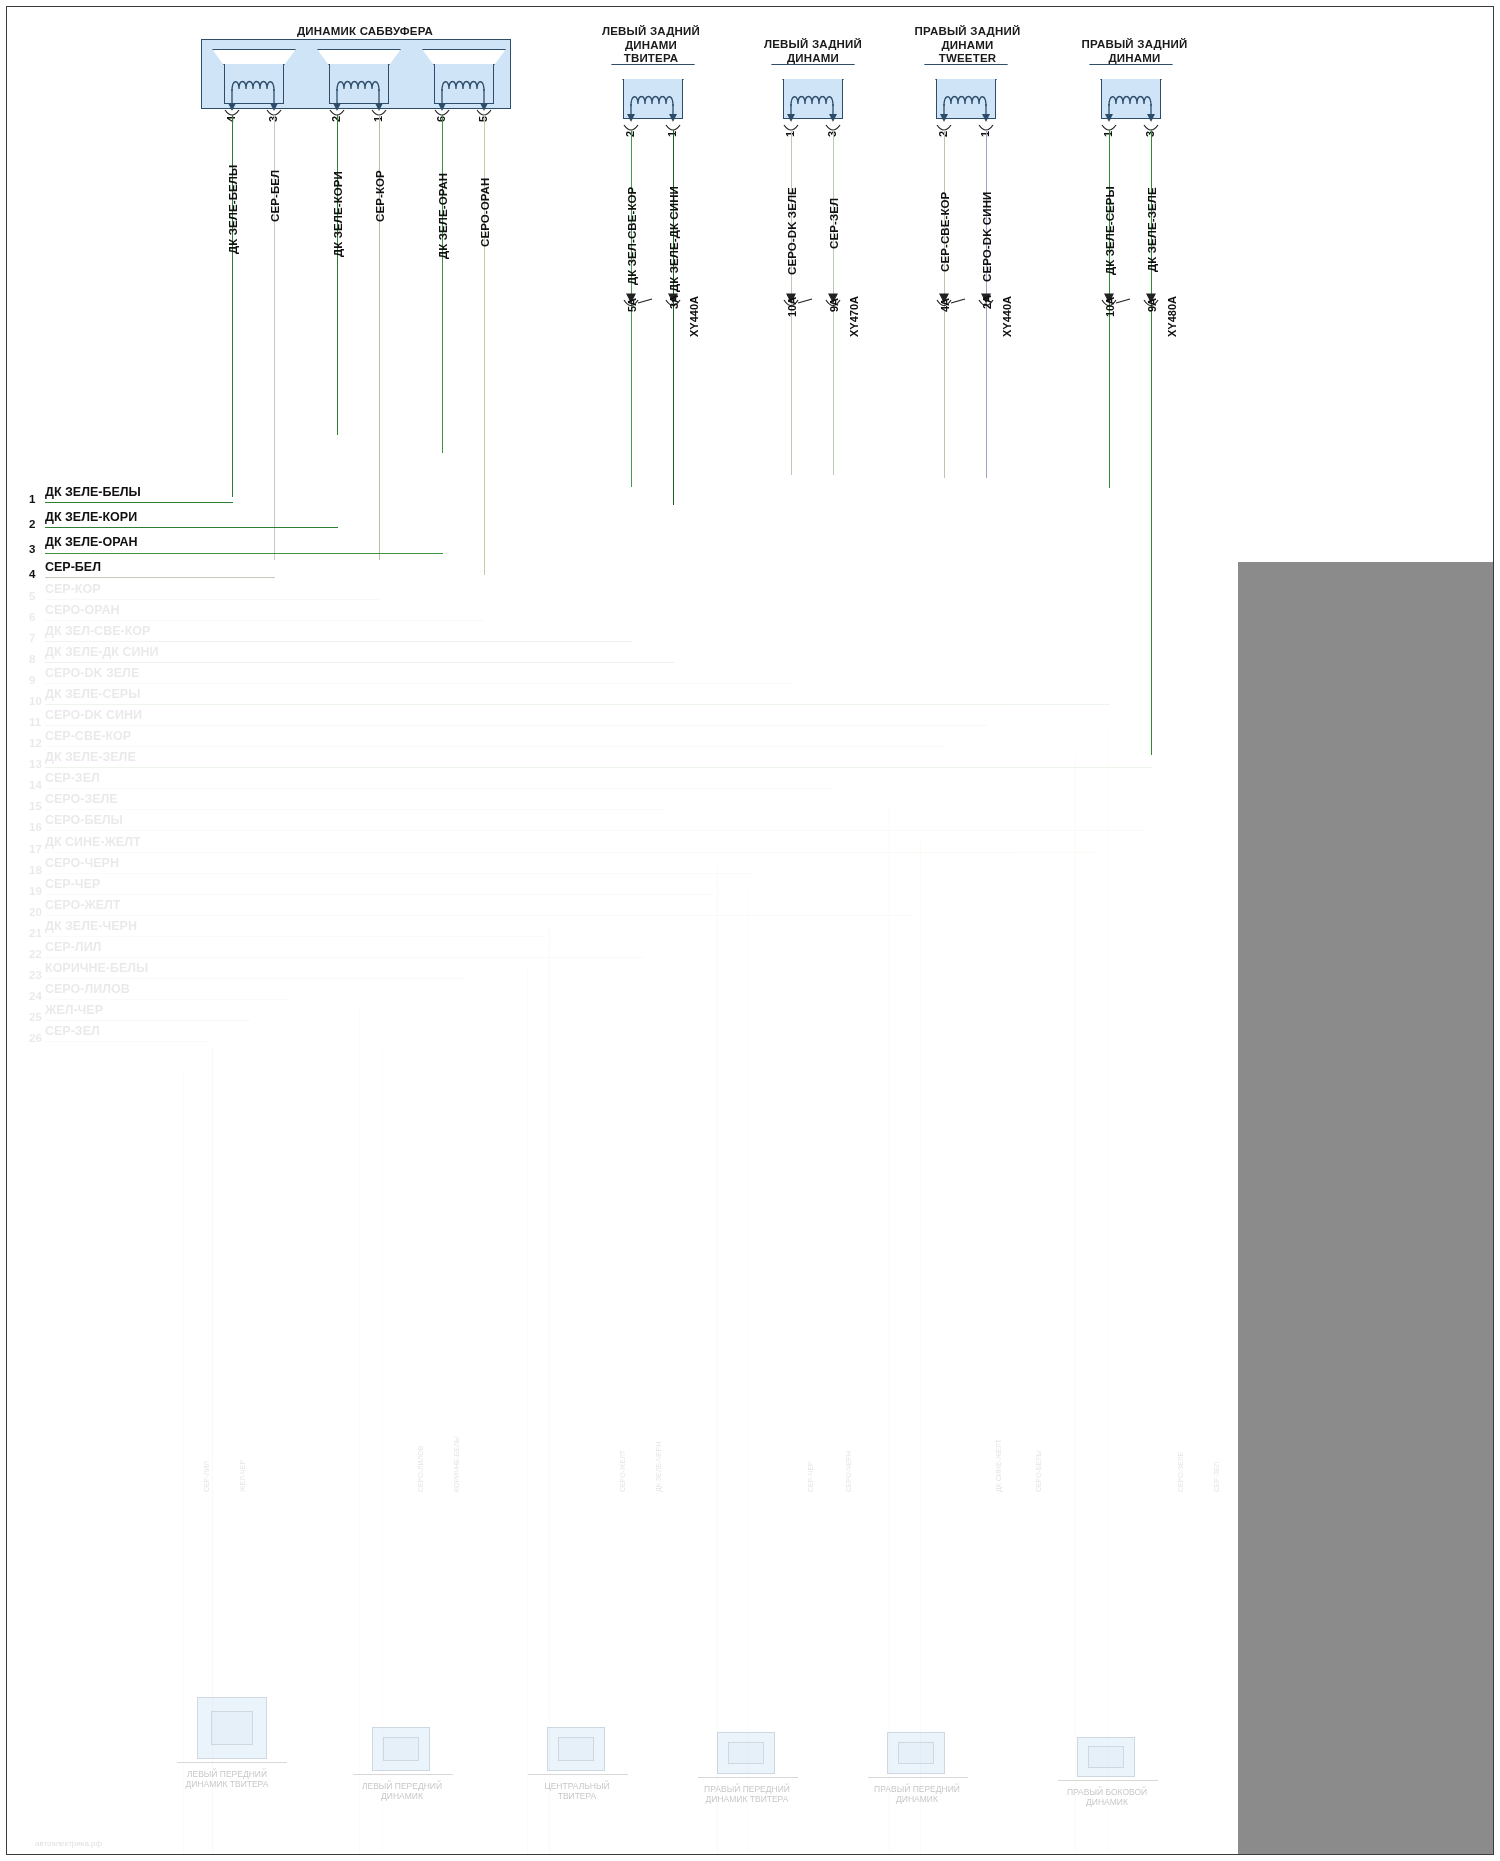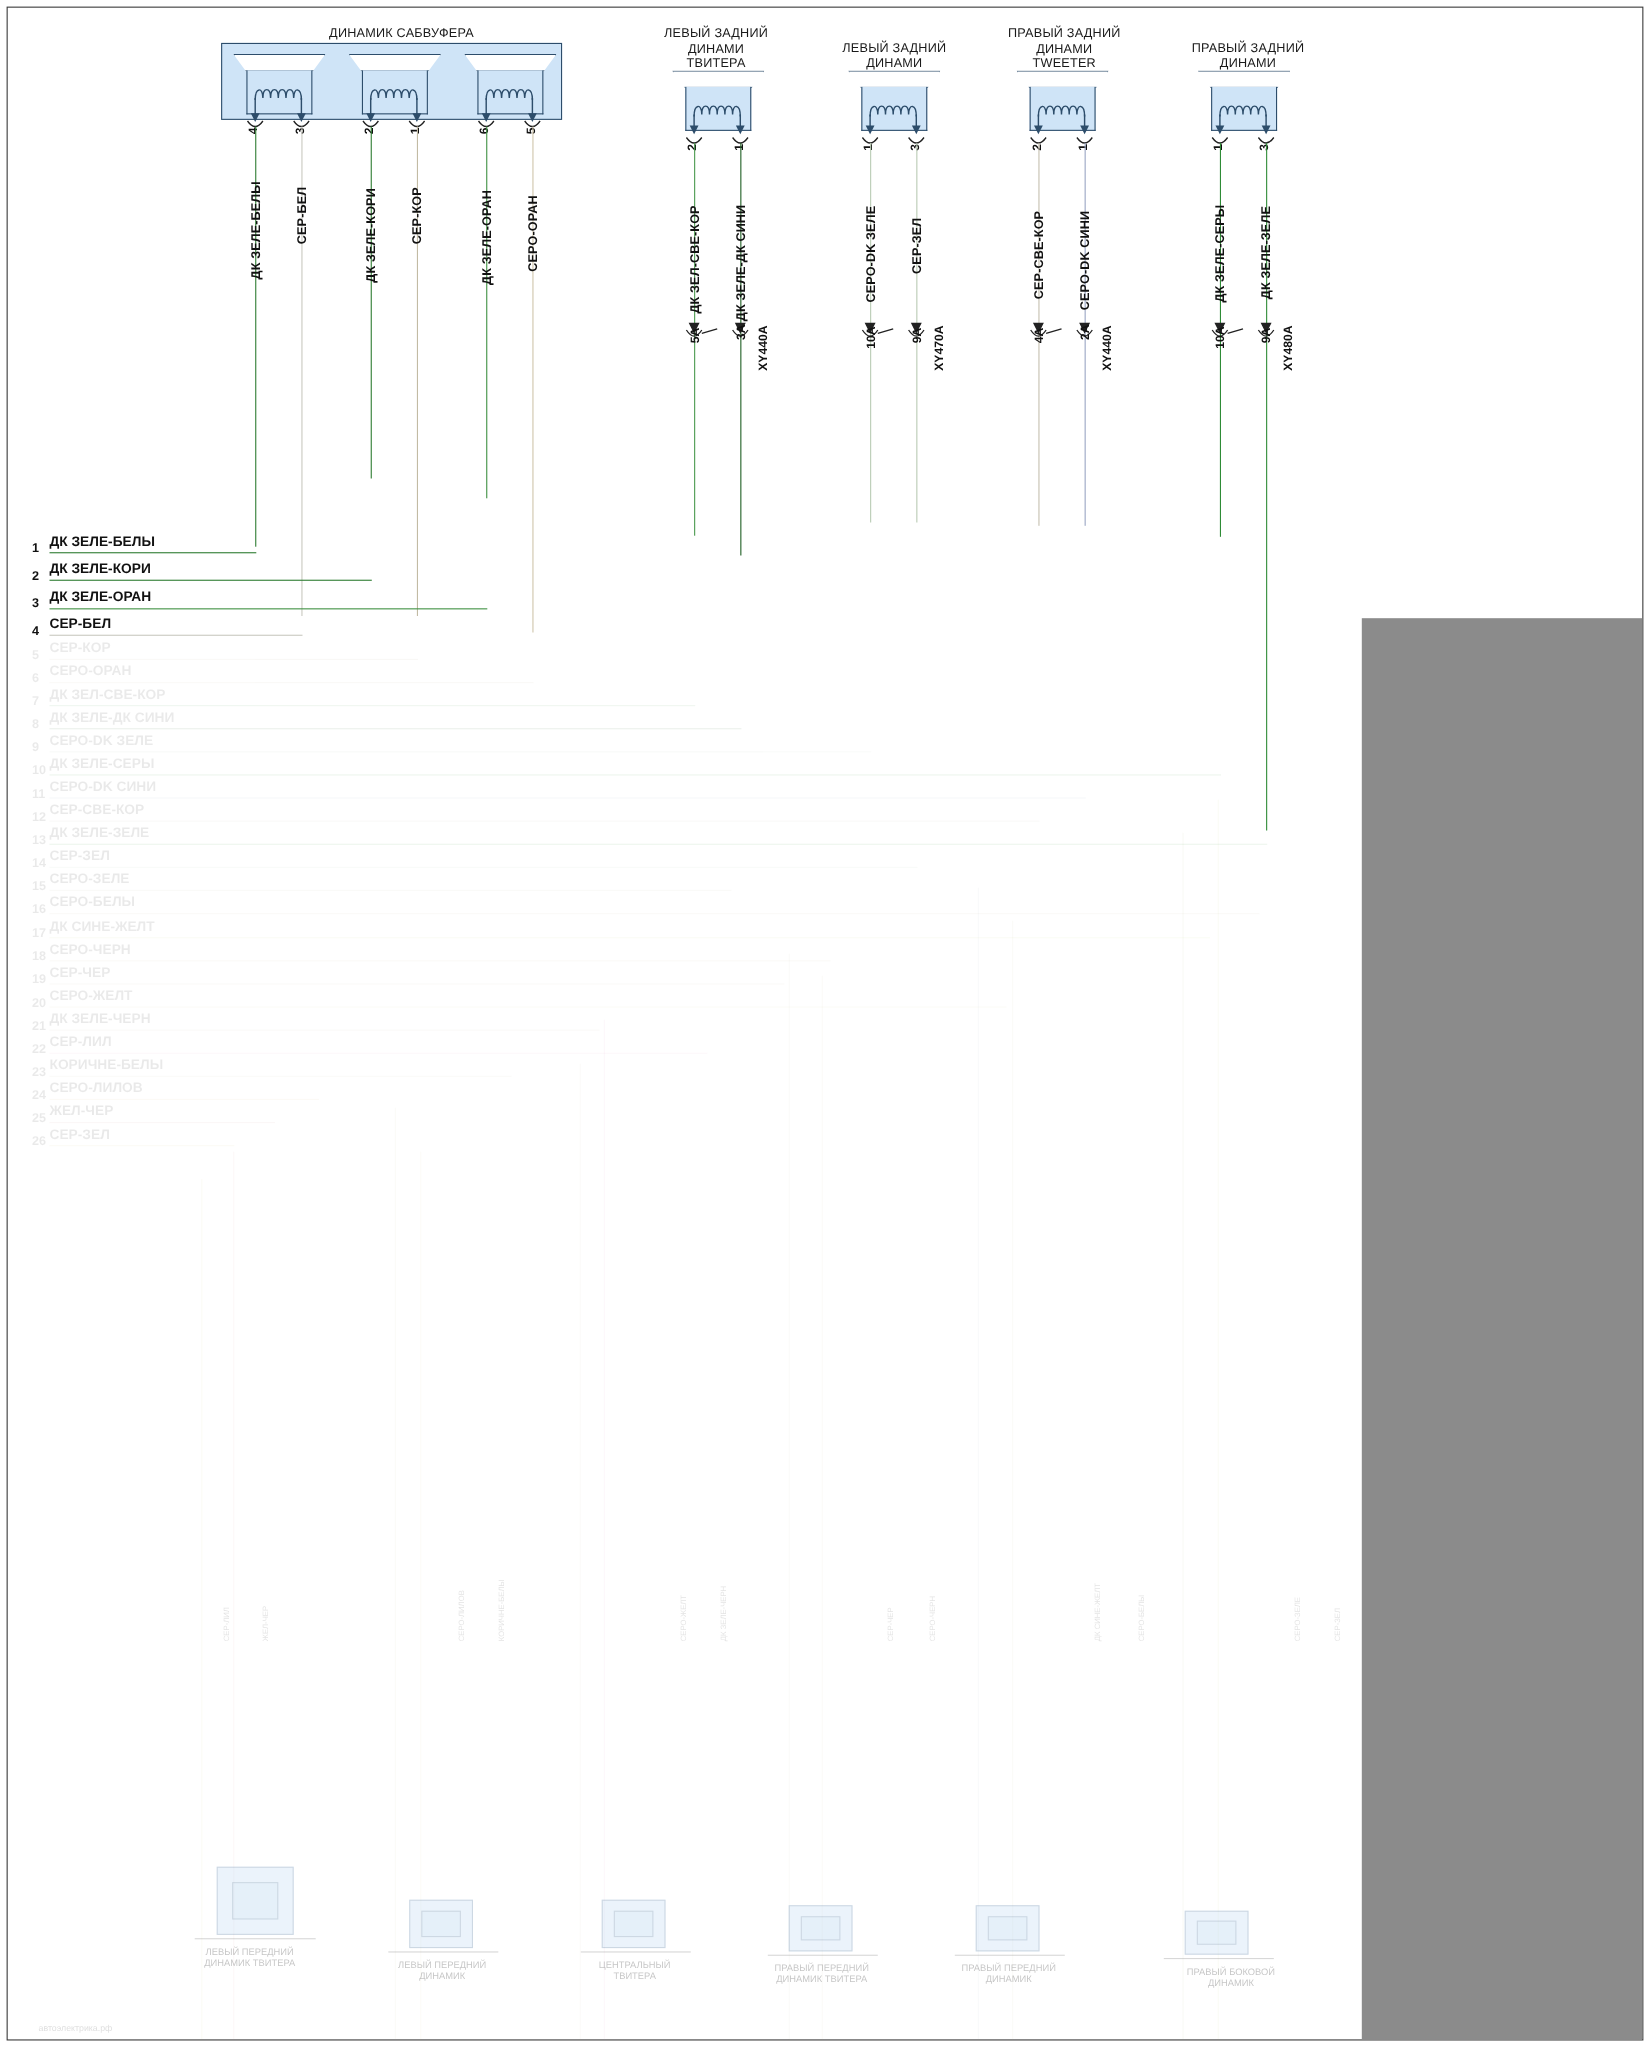--- a/index.html
+++ b/index.html
@@ -17,21 +17,21 @@
     border:1px solid #3a3a3a;
     box-sizing:border-box;
     overflow:hidden;
   }
   
   #gutter-right{position:absolute;right:0;top:555px;width:255px;height:1294px;background:#8b8b8b;}
 
   .lbl{
     position:absolute;
     font-size:11.5px;
-    font-weight:normal;
+    font-weight:bold;
     color:#1a1a1a;
     text-align:center;
     line-height:13.5px;
     letter-spacing:.2px;
     white-space:pre-line;
   }
   
   .spk-housing{
     position:absolute;
     background:#cfe4f7;
@@ -486,21 +486,21 @@
         <div class="mod-inner" style="left:36px;top:10px;width:36px;height:22px;"></div>
         <div class="mod-legs" style="left:6px;top:45px;width:100px;"></div>
         <div class="cap" style="left:0px;top:52px;width:110px;">ПРАВЫЙ ПЕРЕДНИЙ
 ДИНАМИК</div>
       </div>
 
       <div style="position:absolute;left:1045px;top:1730px;width:110px;height:100px;">
         <div class="mod" style="left:25px;top:0px;width:58px;height:40px;"></div>
         <div class="mod-inner" style="left:36px;top:9px;width:36px;height:22px;"></div>
         <div class="mod-legs" style="left:6px;top:43px;width:100px;"></div>
-        <div class="cap" style="left:12px;top:50px;width:110px;">ПРАВЫЙ БОКОВОЙ
+        <div class="cap" style="left:0px;top:50px;width:110px;">ПРАВЫЙ БОКОВОЙ
 ДИНАМИК</div>
       </div>
     </div>
 
     <div class="faded2" style="position:absolute;left:0;top:0;width:1488px;height:1849px;">
       <div class="tinyv" style="left:196px;top:1485px;">СЕР-ЛИЛ</div>
       <div class="tinyv" style="left:232px;top:1485px;">ЖЕЛ-ЧЕР</div>
       <div class="tinyv" style="left:410px;top:1485px;">СЕРО-ЛИЛОВ</div>
       <div class="tinyv" style="left:446px;top:1485px;">КОРИЧНЕ-БЕЛЫ</div>
       <div class="tinyv" style="left:612px;top:1485px;">СЕРО-ЖЕЛТ</div>

